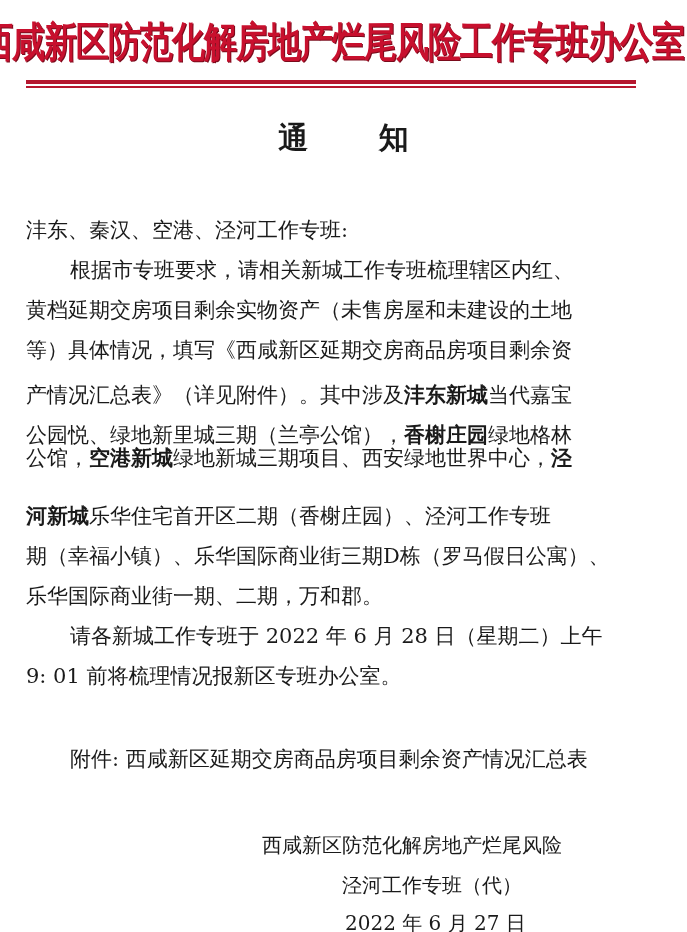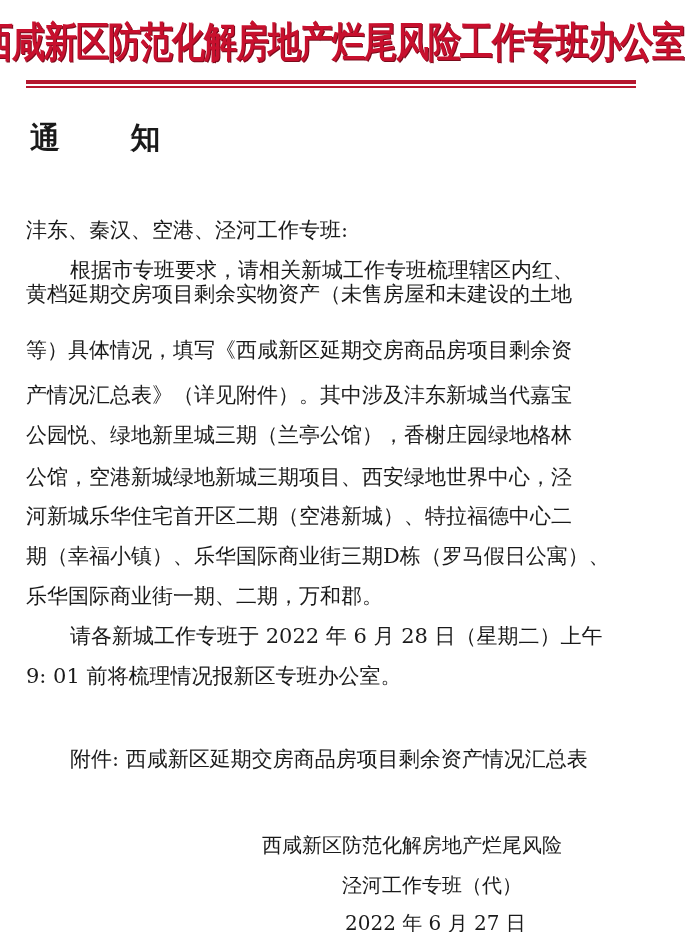--- a/index.html
+++ b/index.html
@@ -21,52 +21,52 @@
   }
   .rule-thick {
     position: absolute; left: 26px; top: 80px; width: 610px; height: 4px;
     background: #b5172f;
   }
   .rule-thin {
     position: absolute; left: 26px; top: 86px; width: 610px; height: 2px;
     background: #b5172f;
   }
   .title {
-    position: absolute; left: 0; top: 118px; width: 687px; 
+    position: absolute; left: 0; top: 118px; width: 687px; text-align: center;
     font-size: 30px; font-weight: bold; letter-spacing: 30px; padding-left: 30px;
     box-sizing: border-box;
   }
   .line {
     position: absolute; left: 26px; width: 620px;
     font-size: 21px; line-height: 28px; white-space: nowrap;
   }
-  .line b { font-weight: normal; }
+  .line b { font-weight: bold; }
   .indent { left: 70px; }
   .sig { position: absolute; font-size: 20px; white-space: nowrap; }
 </style>
 </head>
 <body>
 
 <div class="masthead">
   <span class="masthead-text">西咸新区防范化解房地产烂尾风险工作专班办公室</span>
 </div>
 <div class="rule-thick"></div>
 <div class="rule-thin"></div>
 
 <div class="title">通  知</div>
 
 <div class="line" style="top:216px">沣东、秦汉、空港、泾河工作专班:</div>
 
 <div class="line indent" style="top:256px">根据市专班要求，请相关新城工作专班梳理辖区内红、</div>
-<div class="line" style="top:280px">黄档延期交房项目剩余实物资产（未售房屋和未建设的土地</div>
+<div class="line" style="top:296px">黄档延期交房项目剩余实物资产（未售房屋和未建设的土地</div>
 <div class="line" style="top:336px">等）具体情况，填写《西咸新区延期交房商品房项目剩余资</div>
 <div class="line" style="top:381px"><span>产情况汇总表》（详见附件）。其中涉及</span><b>沣东新城</b><span>当代嘉宝</span></div>
 <div class="line" style="top:421px"><span>公园悦、绿地新里城三期（兰亭公馆），</span><b>香榭庄园</b><span>绿地格林</span></div>
-<div class="line" style="top:463px"><span>公馆，</span><b>空港新城</b><span>绿地新城三期项目、西安绿地世界中心，</span><b>泾</b></div>
-<div class="line" style="top:502px"><b>河新城</b><span>乐华住宅首开区二期（空港新城）、特拉福德中心二</span></div>
+<div class="line" style="top:444px"><span>公馆，</span><b>空港新城</b><span>绿地新城三期项目、西安绿地世界中心，</span><b>泾</b></div>
+<div class="line" style="top:502px"><b>河新城</b><span>乐华住宅首开区二期（香榭庄园）、泾河工作专班</span></div>
 <div class="line" style="top:542px">期（幸福小镇）、乐华国际商业街三期D栋（罗马假日公寓）、</div>
 <div class="line" style="top:582px">乐华国际商业街一期、二期，万和郡。</div>
 
 <div class="line indent" style="top:622px">请各新城工作专班于 2022 年 6 月 28 日（星期二）上午</div>
 <div class="line" style="top:662px">9:  01 前将梳理情况报新区专班办公室。</div>
 
 <div class="line indent" style="top:745px">附件:  西咸新区延期交房商品房项目剩余资产情况汇总表</div>
 
 <div class="sig" style="left:262px; top:832px">西咸新区防范化解房地产烂尾风险</div>
 <div class="sig" style="left:342px; top:872px">泾河工作专班（代）</div>

